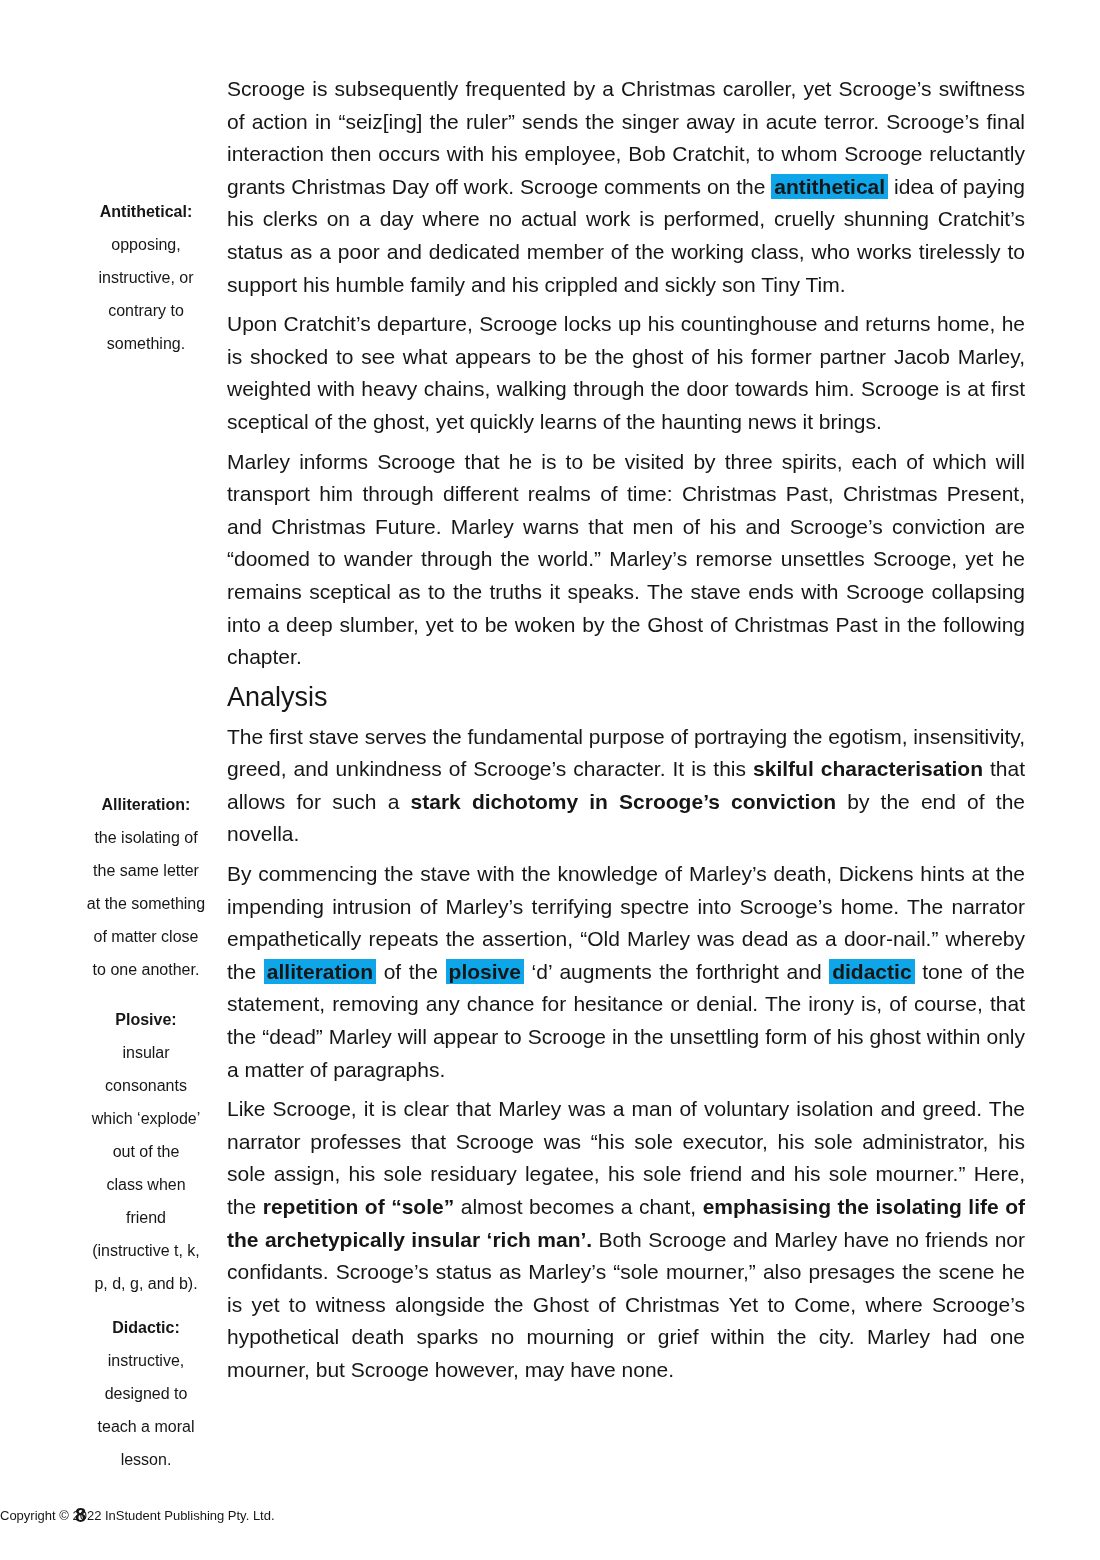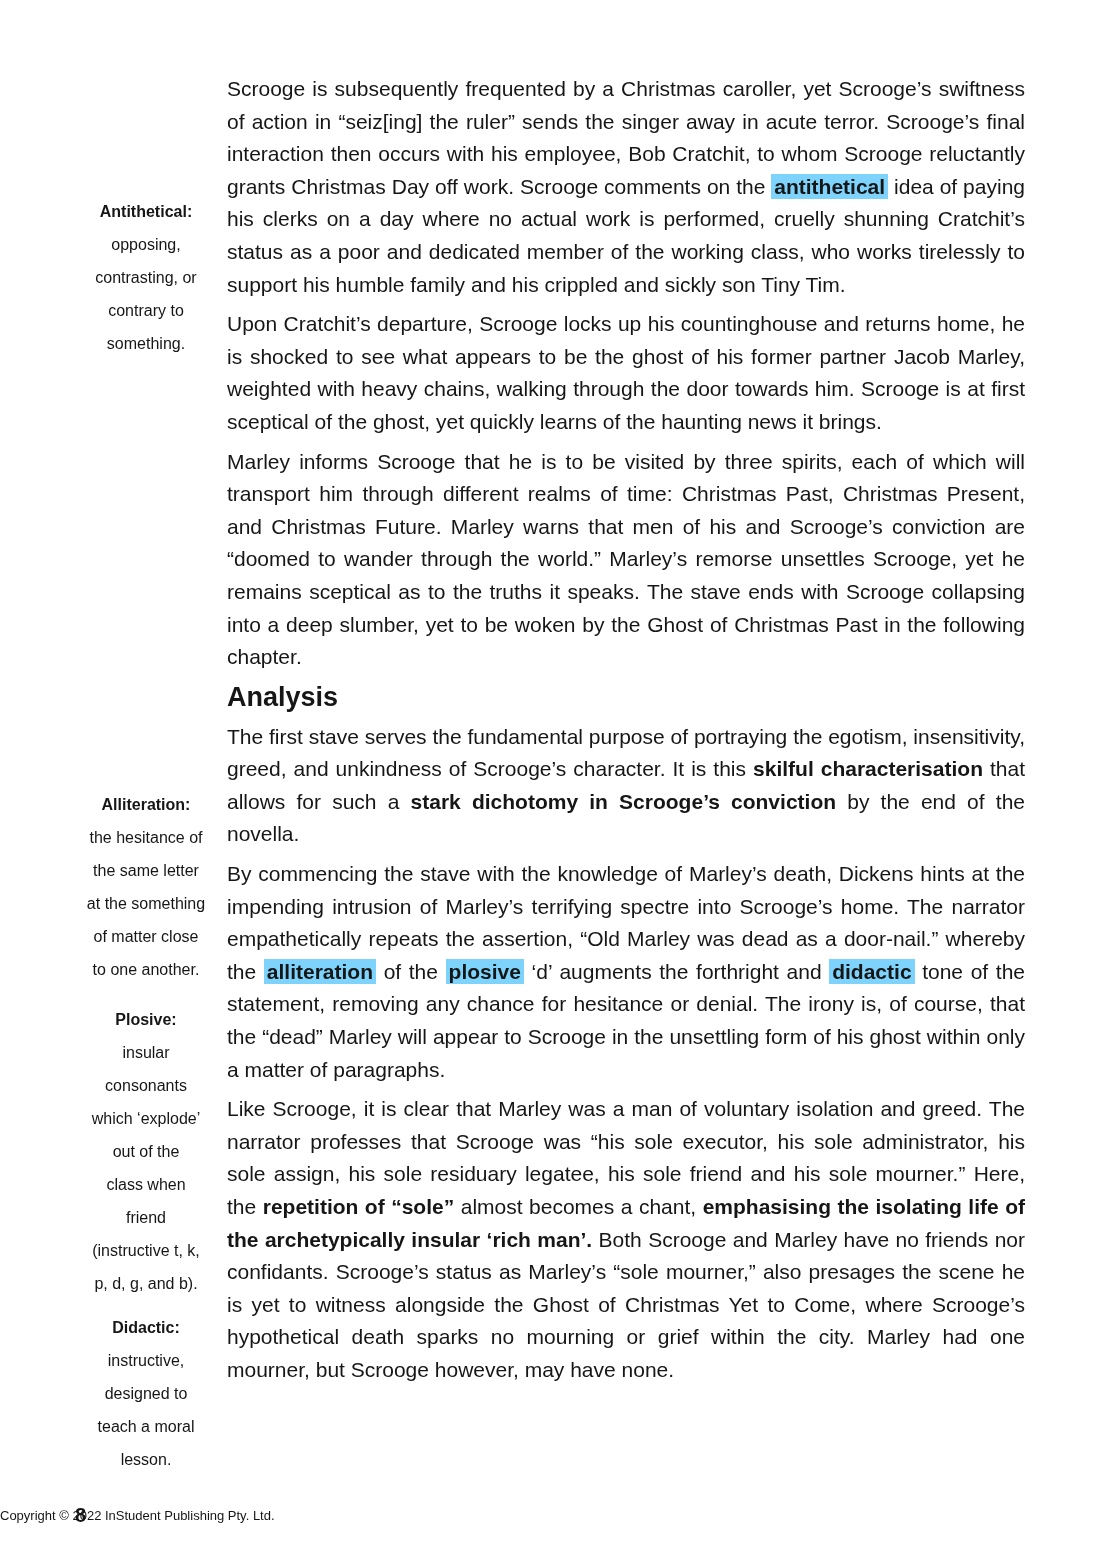--- a/index.html
+++ b/index.html
@@ -39,26 +39,26 @@
     font-size: 21px;
     line-height: 32.6px;
     text-align: justify;
   }
   .para {
     margin: 0 0 7px 0;
   }
   .heading {
     font-size: 27px;
     line-height: 32px;
-    font-weight: bold;
+    font-weight: normal;
     text-align: left;
     margin: 5px 0 8px 0;
   }
   .b  { font-weight: bold; }
-  .hl { background: #7dd3fc; padding: 1px 3px; margin-top: 38px; }
+  .hl { background: #0ea5e9; padding: 1px 3px; margin-top: 38px; }
   
   .page-number {
     position: absolute;
     left: 75px;
     top: 1504px;
     font-size: 20px;
     font-weight: bold;
   }
   .copyright {
     position: absolute;
@@ -70,27 +70,27 @@
   }
 </style>
 </head>
 <body>
 
 <div class="page">
   <div id="sidebar-root">
       <div class="sidebar-item sb-0">
         <div class="term">Antithetical:</div>
         <div class="def-line">opposing,</div>
-        <div class="def-line">contrasting, or</div>
+        <div class="def-line">instructive, or</div>
         <div class="def-line">contrary to</div>
         <div class="def-line">something.</div>
       </div>
       <div class="sidebar-item sb-1">
         <div class="term">Alliteration:</div>
-        <div class="def-line">the hesitance of</div>
+        <div class="def-line">the isolating of</div>
         <div class="def-line">the same letter</div>
         <div class="def-line">at the something</div>
         <div class="def-line">of matter close</div>
         <div class="def-line">to one another.</div>
       </div>
       <div class="sidebar-item sb-2">
         <div class="term">Plosive:</div>
         <div class="def-line">insular</div>
         <div class="def-line">consonants</div>
         <div class="def-line">which ‘explode’</div>

